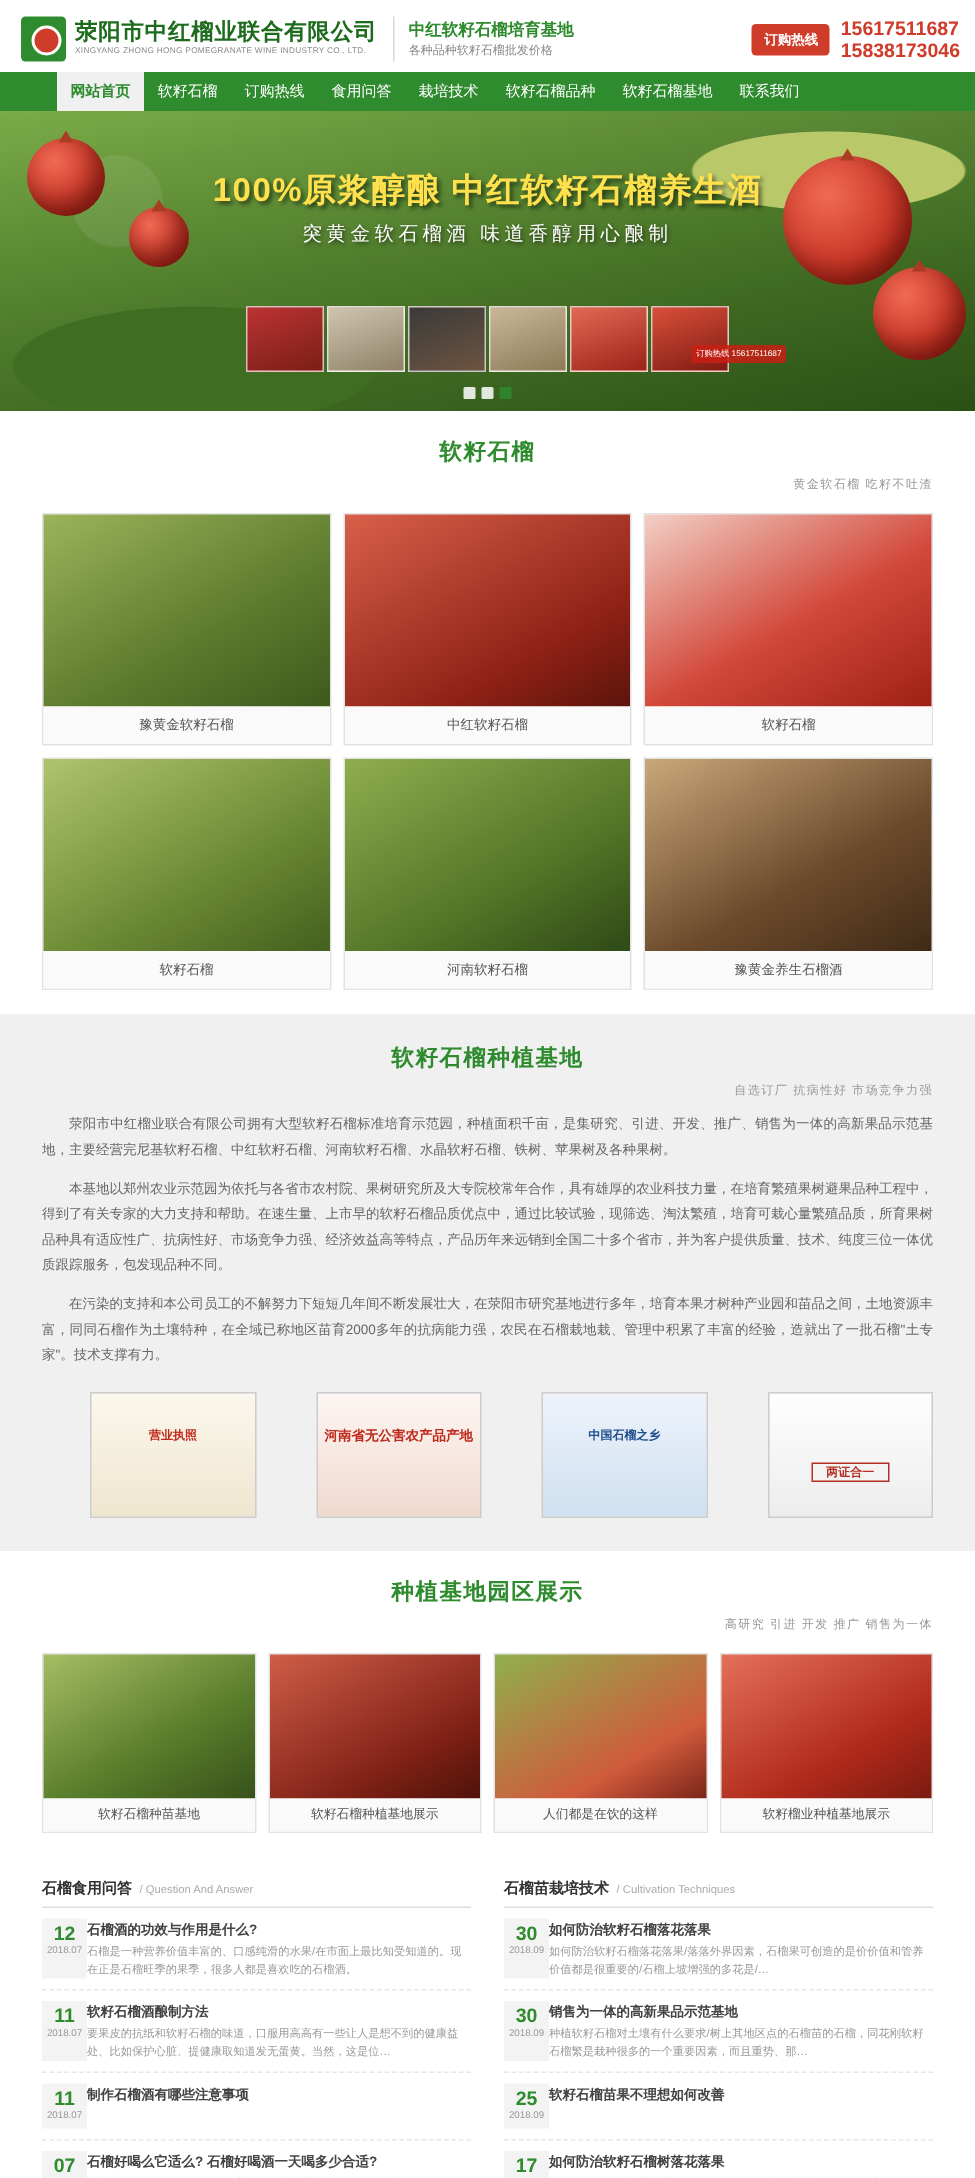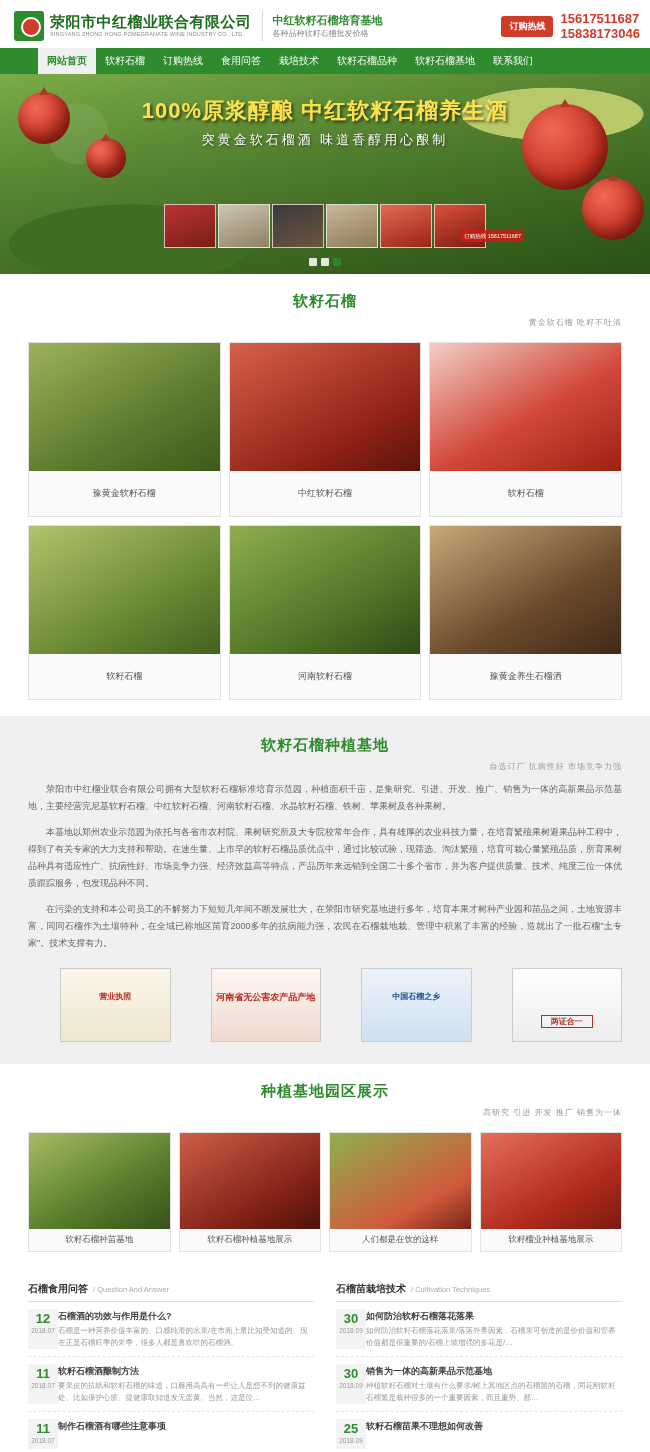--- a/index.html
+++ b/index.html
@@ -99,21 +99,21 @@
   .pom:after {
     content:""; position:absolute; top:-5px; left:50%; transform:translateX(-50%);
     width:0;height:0;border-left:5px solid transparent;border-right:5px solid transparent;
     border-bottom:8px solid #a93c22;
   }
   .pom.p1 { width: 86px; height: 86px; right: 42px; top: 30px; }
   .pom.p2 { width: 62px; height: 62px; right: 6px; top: 104px; }
   .pom.p3 { width: 52px; height: 52px; left: 18px; top: 18px; }
   .pom.p4 { width: 40px; height: 40px; left: 86px; top: 64px; }
   .banner-title {
-    position: absolute; left: 0; right: 0; top: 22px; text-align: center;
+    position: absolute; left: 0; right: 0; top: 38px; text-align: center;
     z-index: 4;
   }
   .banner-title .t1 {
     font-size: 22px; font-weight: bold; color: #ffe14d;
     text-shadow: 2px 2px 3px rgba(0,0,0,.55); letter-spacing: 1px;
   }
   .banner-title .t2 {
     margin-top: 5px;
     font-size: 13px; color: #fff; letter-spacing: 3px;
     text-shadow: 1px 1px 3px rgba(0,0,0,.6);
@@ -158,37 +158,37 @@
   }
 
   .grid3 {
     display: grid; grid-template-columns: repeat(3, 1fr); gap: 8px;
     margin-top: 14px;
   }
   .card { border: 1px solid #e2e2e2; background: #fff; }
   .card .ph { height: 128px; }
   .card .cap {
     text-align: center; font-size: 9px; color: #555;
-    padding: 16px 2px; background: #fafafa;
+    padding: 6px 2px; background: #fafafa;
   }
   .ph-a { background: linear-gradient(150deg,#9bb35a,#5d7b2e 60%,#3d5a1c); }
   .ph-b { background: linear-gradient(150deg,#d8604a,#8f2115 70%,#5c140c); }
   .ph-c { background: linear-gradient(150deg,#f2cfc6,#d2483a 55%,#9d2114); }
   .ph-d { background: linear-gradient(150deg,#b0c46c,#6b8a34 60%,#44601f); }
   .ph-e { background: linear-gradient(150deg,#8fae4e,#4f7226 65%,#2f4a16); }
   .ph-f { background: linear-gradient(150deg,#c9a87a,#6b4a2c 60%,#402a16); }
 
   
   .base { background: #f0f0f0; padding: 20px 28px 22px; }
   .base p {
     font-size: 9px; color: #666; line-height: 17px; text-indent: 18px;
     margin-top: 9px; text-align: justify;
   }
   .certs { display: grid; grid-template-columns: repeat(4,1fr); gap: 8px; margin-top: 16px; }
-  .cert { height: 74px; border: 1px solid #ccc; background: #fff; position: relative; margin-left: 32px; }
+  .cert { height: 84px; border: 1px solid #ccc; background: #fff; position: relative; margin-left: 32px; }
   .cert.c1 { background: linear-gradient(180deg,#fbf7ec,#efe6cf); }
   .cert.c2 { background: linear-gradient(180deg,#fdf6f2,#f0d9cf); }
   .cert.c3 { background: linear-gradient(180deg,#eef3fb,#cfe0f0); }
   .cert.c4 { background: linear-gradient(180deg,#fefefe,#ededed); }
   .cert .ctxt {
     position:absolute; left:0; right:0; top:22px; text-align:center;
     font-size:8px; font-weight:bold;
   }
   .cert.c1 .ctxt { color:#c02a1c; }
   .cert.c2 .ctxt { color:#c02a1c; font-size:9px; }

